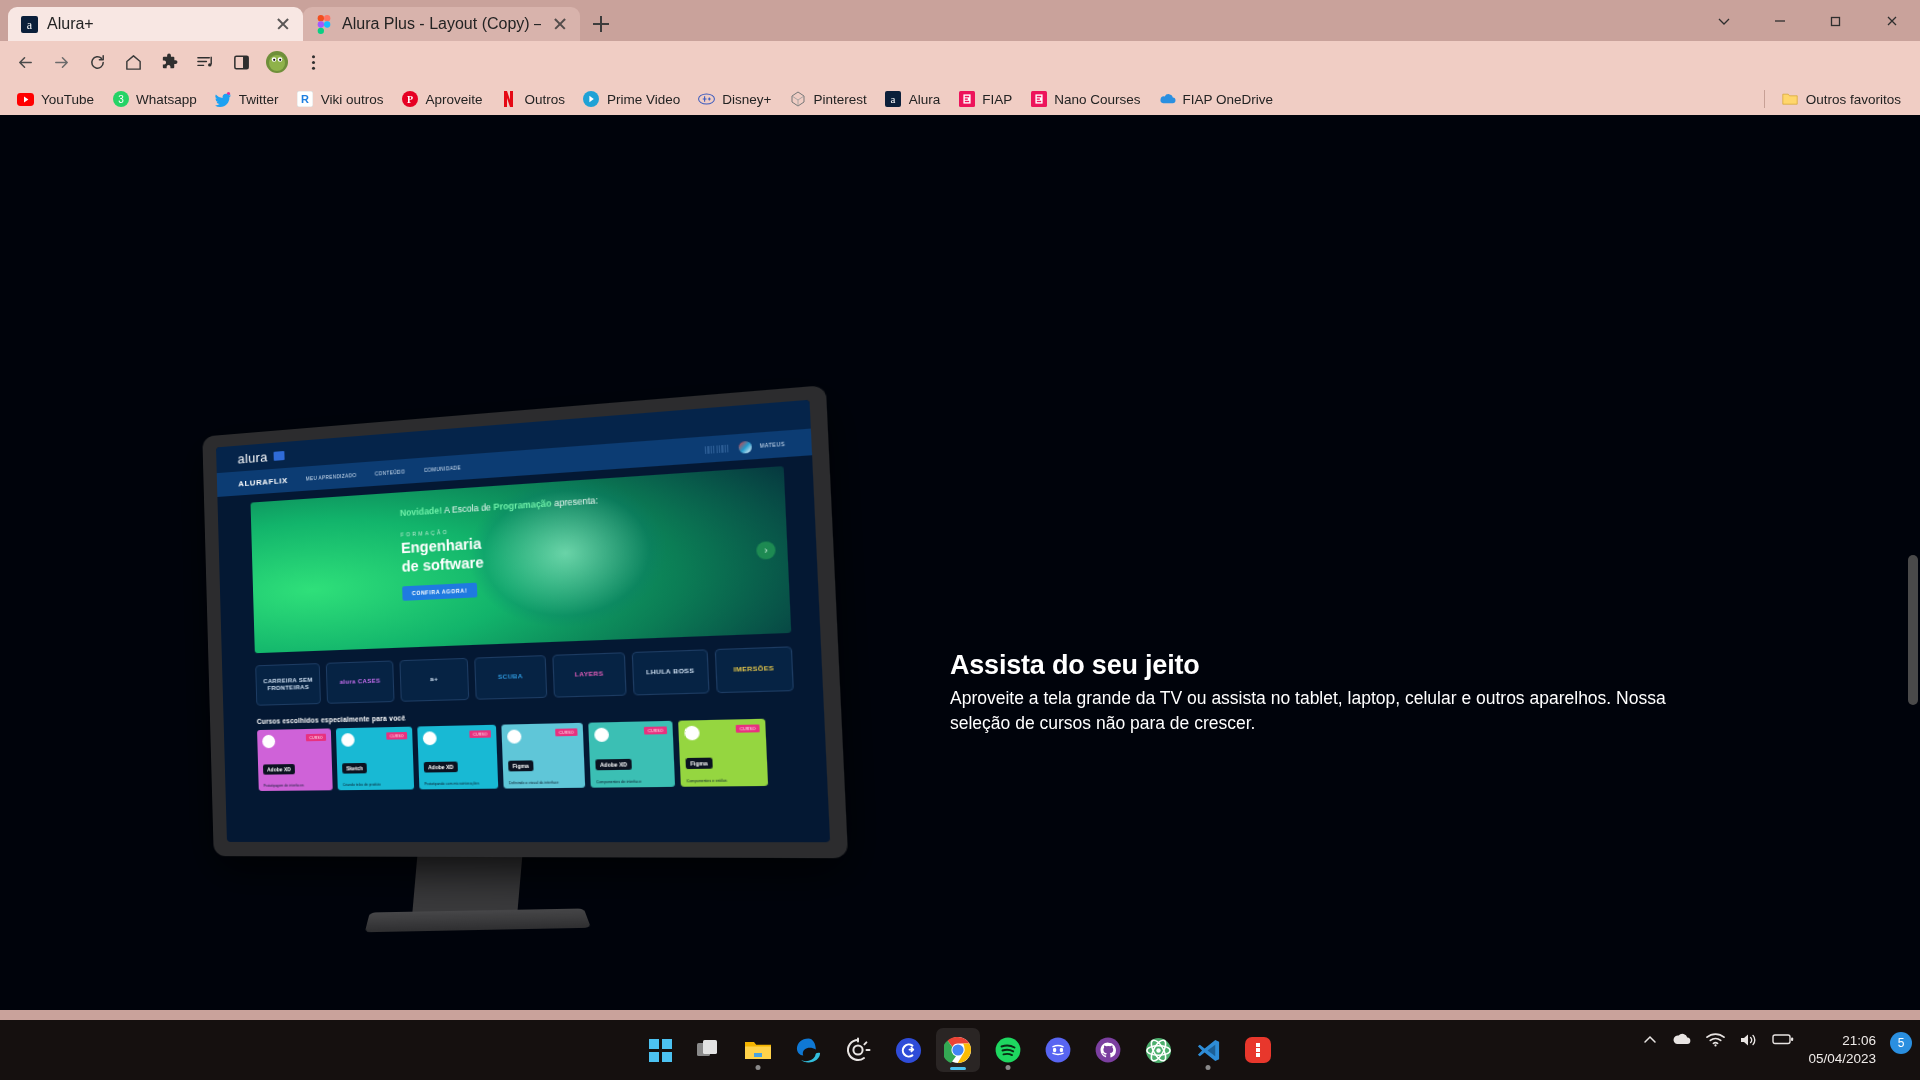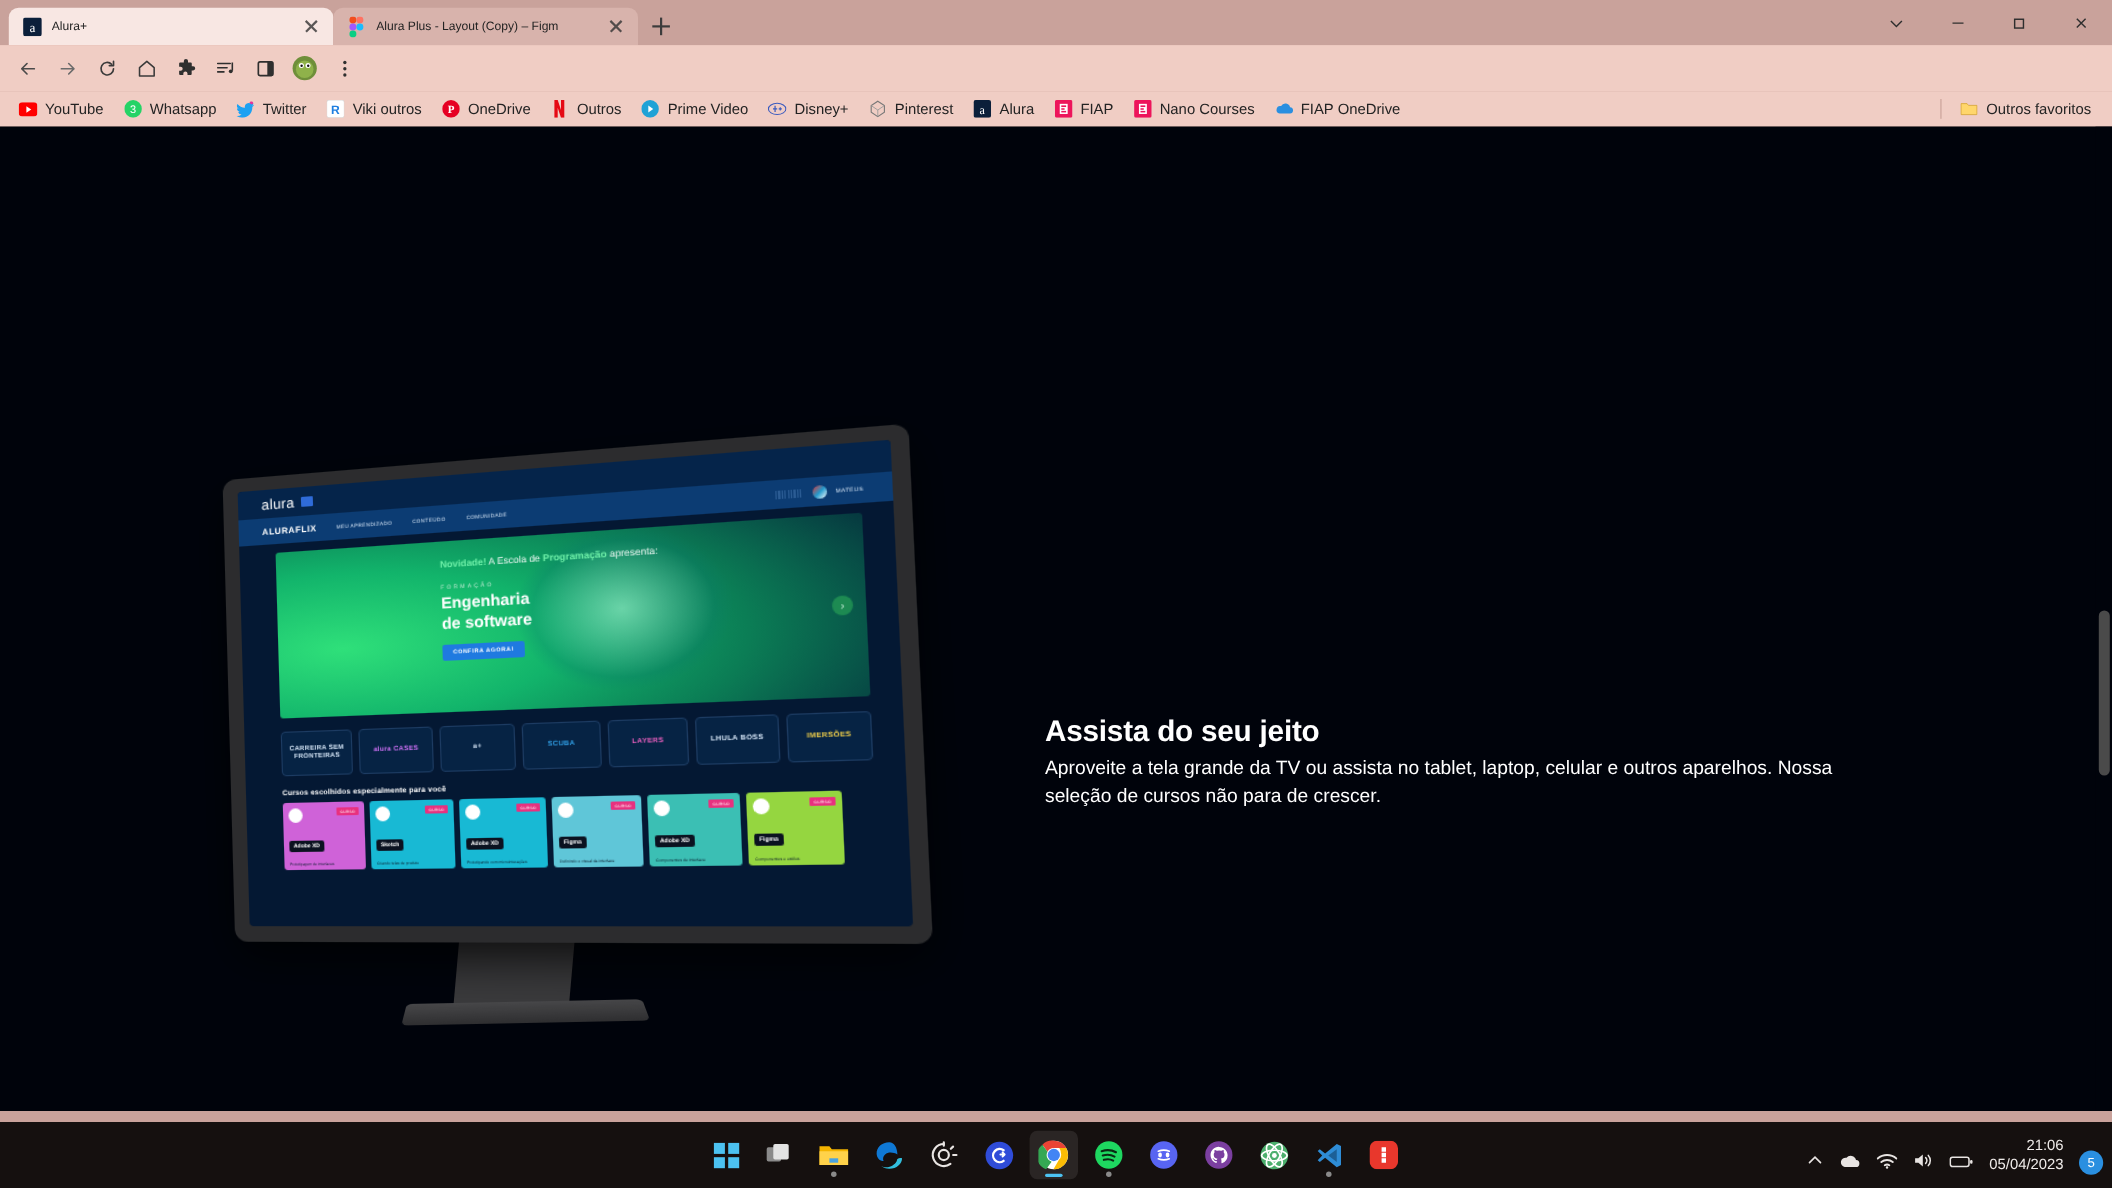--- a/index.html
+++ b/index.html
@@ -16,21 +16,21 @@
   
   .tabstrip { height: 41px; display: flex; align-items: flex-end; padding-left: 8px; position: relative; }
   .tab {
     height: 34px; display: flex; align-items: center; gap: 9px;
     padding: 0 10px 0 12px; border-radius: 9px 9px 0 0;
     font-size: 15px; color: #2b2b2b; position: relative;
   }
   .tab.active { background: #f8e7e3; width: 295px; }
   .tab.inactive { background: #d8b3ac; width: 277px; }
   .tab-fav { width: 18px; height: 18px; flex: 0 0 18px; display: flex; align-items: center; justify-content: center; }
-  .tab-title { flex: 1; white-space: nowrap; overflow: hidden; text-overflow: clip; font-size: 11px; color: #232323; }
+  .tab-title { flex: 1; white-space: nowrap; overflow: hidden; text-overflow: clip; font-size: 16px; color: #232323; }
   .tab-close { width: 20px; height: 20px; flex: 0 0 20px; position: relative; opacity: .8; }
   .tab-close::before, .tab-close::after {
     content: ""; position: absolute; left: 3px; top: 9px; width: 14px; height: 1.6px; background: #333;
   }
   .tab-close::before { transform: rotate(45deg); }
   .tab-close::after { transform: rotate(-45deg); }
   .newtab { width: 34px; height: 34px; position: relative; margin-left: 4px; }
   .newtab::before, .newtab::after { content: ""; position: absolute; background: #3c3c3c; }
   .newtab::before { left: 9px; top: 16px; width: 16px; height: 1.8px; }
   .newtab::after  { left: 16px; top: 9px; width: 1.8px; height: 16px; }
@@ -130,21 +130,21 @@
   .startgrid { display: grid; grid-template-columns: 10px 10px; grid-template-rows: 10px 10px; gap: 3px; }
   .startgrid i { background: #4cc2f1; display: block; }
   .searchbox { width: 258px; height: 36px; background: #2b2726; border-radius: 18px;
                display: flex; align-items: center; gap: 10px; padding: 0 8px 0 14px; }
   .searchbox .lbl { color: #e6e1df; font-size: 14.5px; flex: 1; }
   .tbapp { width: 44px; height: 44px; display: flex; align-items: center; justify-content: center; position: relative; }
   .tbapp.active { background: #2a2524; border-radius: 7px; }
   .tbdot { position: absolute; bottom: 2px; left: 50%; transform: translateX(-50%);
            width: 5px; height: 5px; border-radius: 50%; background: #8a8a8a; }
   .tbdot.wide { width: 16px; height: 3.5px; border-radius: 2px; background: #4cc2f1; }
-  .tray { position: absolute; right: 8px; display: flex; align-items: flex-end; gap: 14px; color: #e8e4e2; }
+  .tray { position: absolute; right: 8px; display: flex; align-items: flex-start; gap: 14px; color: #e8e4e2; }
   .clock { text-align: right; font-size: 13.5px; line-height: 1.35; color: #efebe9; }
   .badge5 { width: 22px; height: 22px; border-radius: 50%; background: #2a8fe0; color: #fff;
             font-size: 12px; display: flex; align-items: center; justify-content: center; }
 </style>
 </head>
 <body>
 
 <div id="browser">
 
   <div class="tabstrip">
@@ -303,21 +303,21 @@
       <span>Viki outros</span>
     </div>
 
     <div class="bm">
       <span class="bm-ico">
           <svg width="16" height="16" viewBox="0 0 16 16">
             <circle cx="8" cy="8" r="8" fill="#e60023"></circle>
             <text x="8" y="12" font-size="10" font-weight="bold" fill="#fff" text-anchor="middle" font-family="Liberation Serif, serif">P</text>
           </svg>
         </span>
-      <span>OneDrive</span>
+      <span>Aproveite</span>
     </div>
 
     <div class="bm">
       <span class="bm-ico">
           <svg width="11" height="16" viewBox="0 0 11 16">
             <path d="M1 0h3l3 9V0h3v16H7L4 7v9H1z" fill="#e50914"></path>
           </svg>
         </span>
       <span>Outros</span>
     </div>

